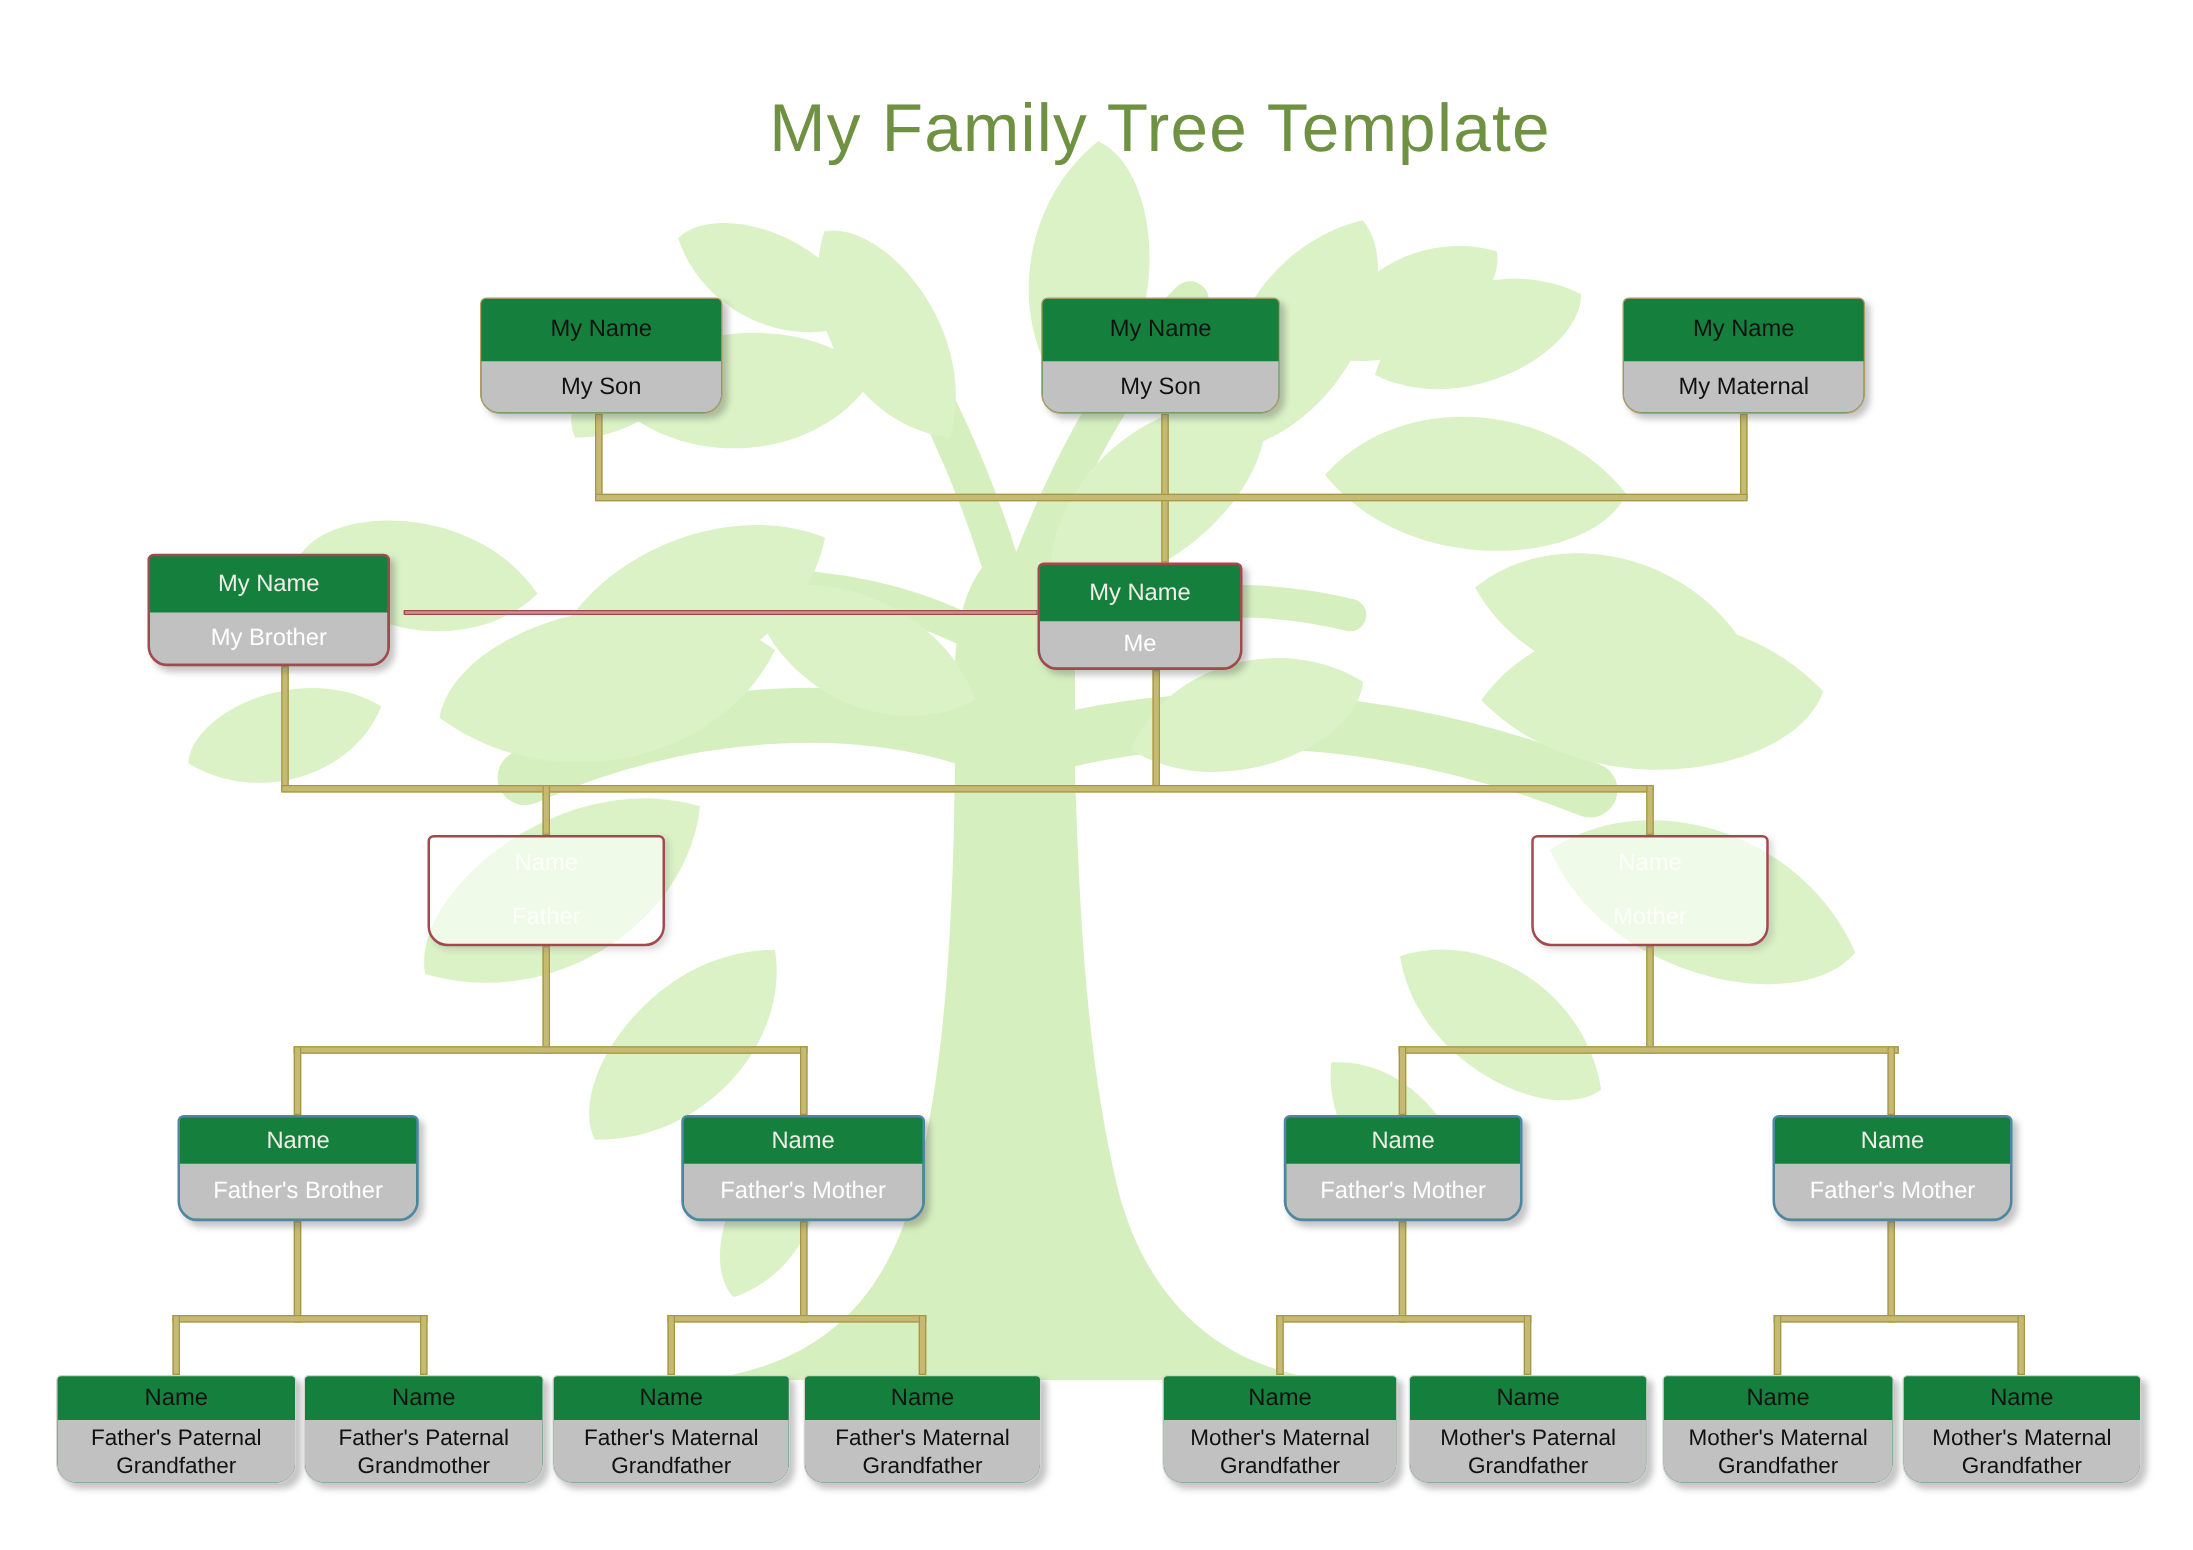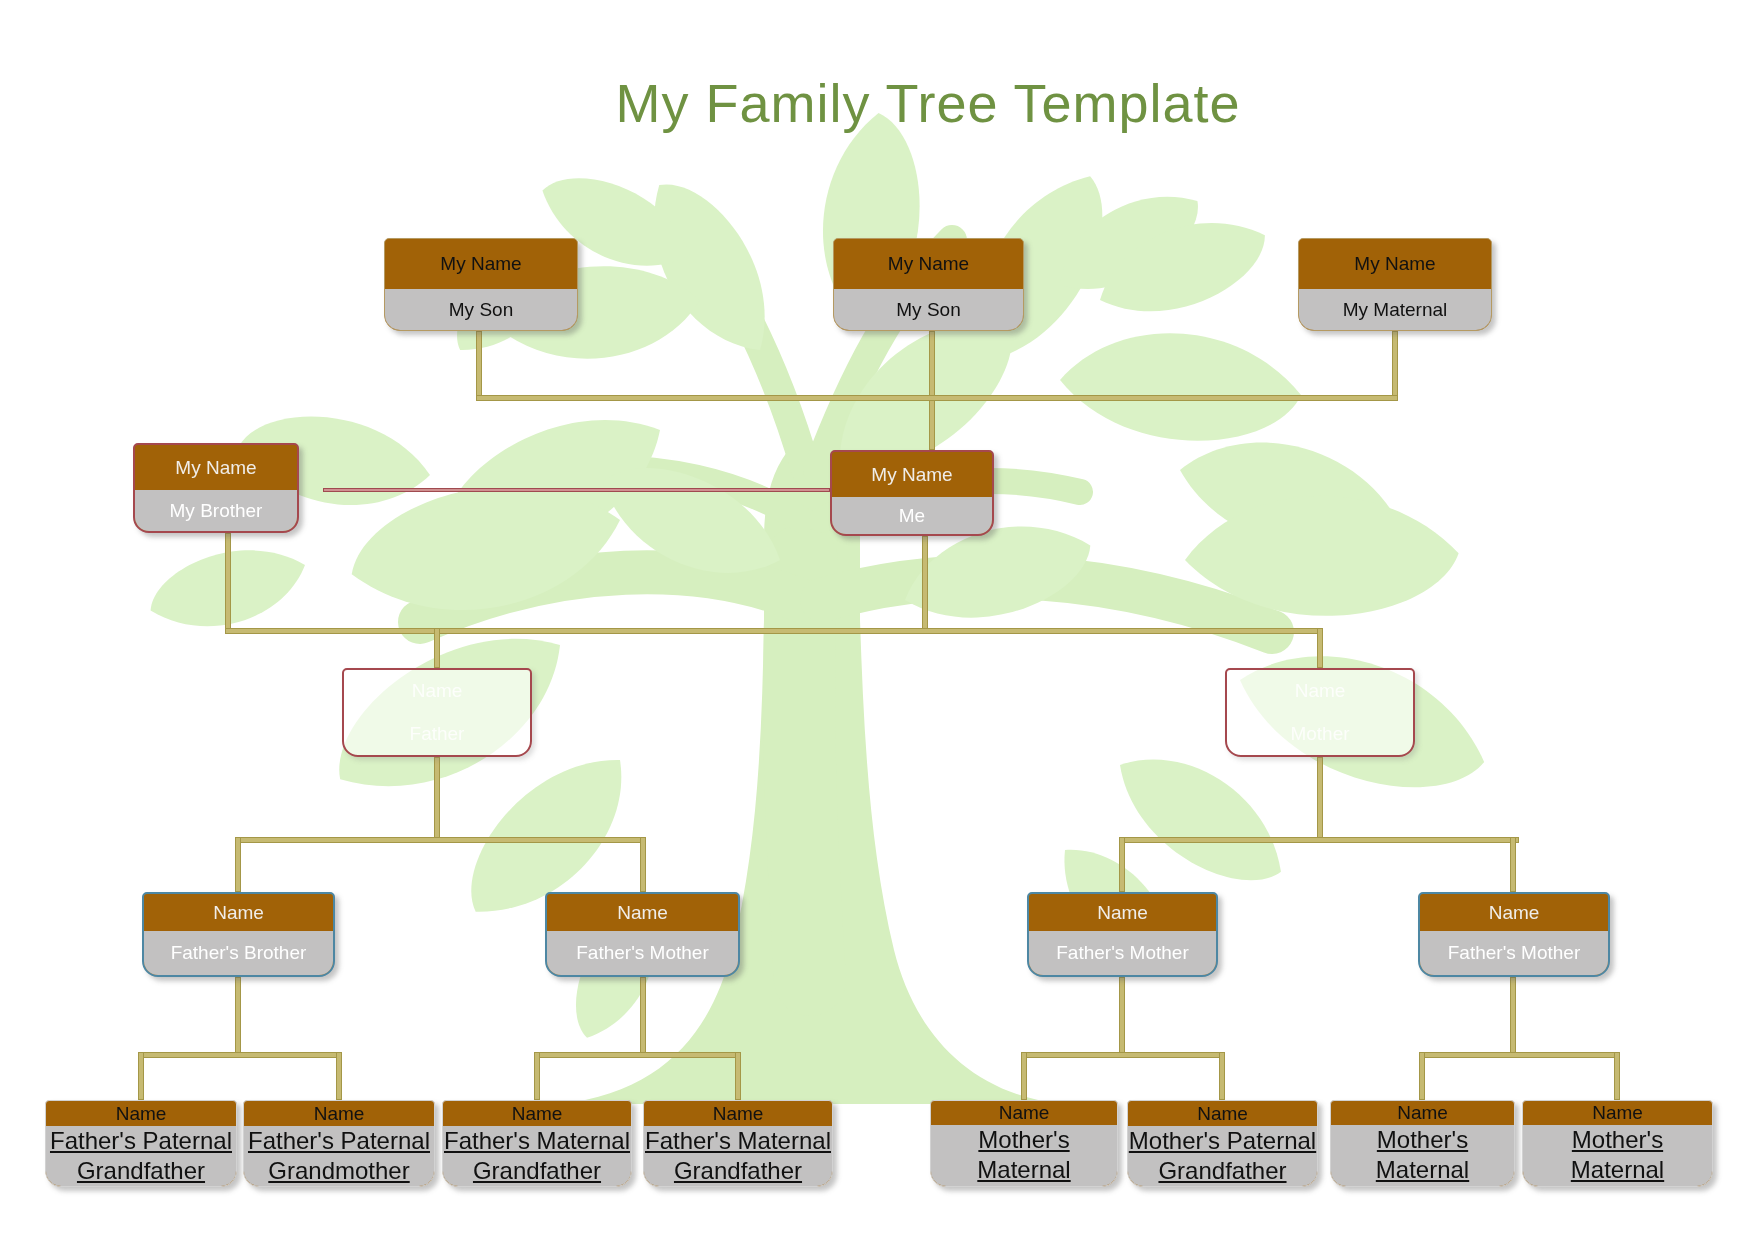--- a/index.html
+++ b/index.html
@@ -13,35 +13,35 @@
     font-size:54px;color:#6f9242;white-space:nowrap;z-index:3;letter-spacing:1px;
   }
   
   .cv,.ch{position:absolute;z-index:1;background:#c6ba72;border:1px solid #a49747;box-sizing:border-box;}
   .cv{width:6px;}
   .ch{height:6px;}
   .mh{position:absolute;z-index:1;background:#d09090;border:1px solid #a04a50;box-sizing:border-box;height:4px;}
   
   .node{
     position:absolute;z-index:2;display:flex;flex-direction:column;box-sizing:border-box;
-    background:#a16207;border-radius:5px 5px 16px 16px;overflow:hidden;
+    background:#15803d;border-radius:5px 5px 16px 16px;overflow:hidden;
     box-shadow:4px 4px 5px rgba(90,90,90,0.35);
   }
   .node .top{display:flex;align-items:center;justify-content:center;}
   .node .band{flex:1;display:flex;align-items:center;justify-content:center;background:#c2c1c1;text-align:center;}
   .nm,.rel{font-size:19px;color:#111;line-height:1.25;}
   .b-tan{border:1.5px solid #b59a62;}
   .b-maroon{border:2px solid #a5484e;}
   .b-blue{border:2px solid #4d87a3;}
   .b-gray{border:1px solid #d2d2d2;}
   .r1{height:93px;}   .r1 .top{height:50px;}
   .r2{height:90px;}   .r2 .top{height:45px;}
   .r4{height:85px;}   .r4 .top{height:37px;}
   .r5{height:87px;border-radius:4px 4px 16px 16px;}  .r5 .top{height:35px;}
-  .r5 .rel{font-size:24px;text-decoration:underline;}
+  .r5 .rel{font-size:18px;}
   .faint{color:#f0ede9;}
   .white-t{color:#ffffff;}
   .r3{height:89px;background:rgba(255,255,255,0.60);border:2px solid #a5484e;
       box-shadow:3px 3px 5px rgba(120,120,120,0.25);}
   .r3 .top{height:42px;}
   .r3 .band{background:transparent;}
   .r3 .nm,.r3 .rel{color:rgba(255,255,255,0.82);}
 </style>
 </head>
 <body>
@@ -149,21 +149,21 @@
 </div>
 <div class="node r1 b-tan" style="left:1298px;top:238px;width:194px">
   <div class="top">
       <span class="nm">My Name</span>
     </div>
   <div class="band">
       <span class="rel">My Maternal</span>
     </div>
 </div>
 
-<div class="node r2 b-maroon" style="left:133px;top:443px;width:166px">
+<div class="node r2 b-maroon" style="left:118px;top:443px;width:194px">
   <div class="top">
       <span class="nm faint">My Name</span>
     </div>
   <div class="band">
       <span class="rel white-t">My Brother</span>
     </div>
 </div>
 <div class="node r2 b-maroon" style="left:830px;top:450px;width:164px;height:86px">
   <div class="top">
       <span class="nm faint">My Name</span>

